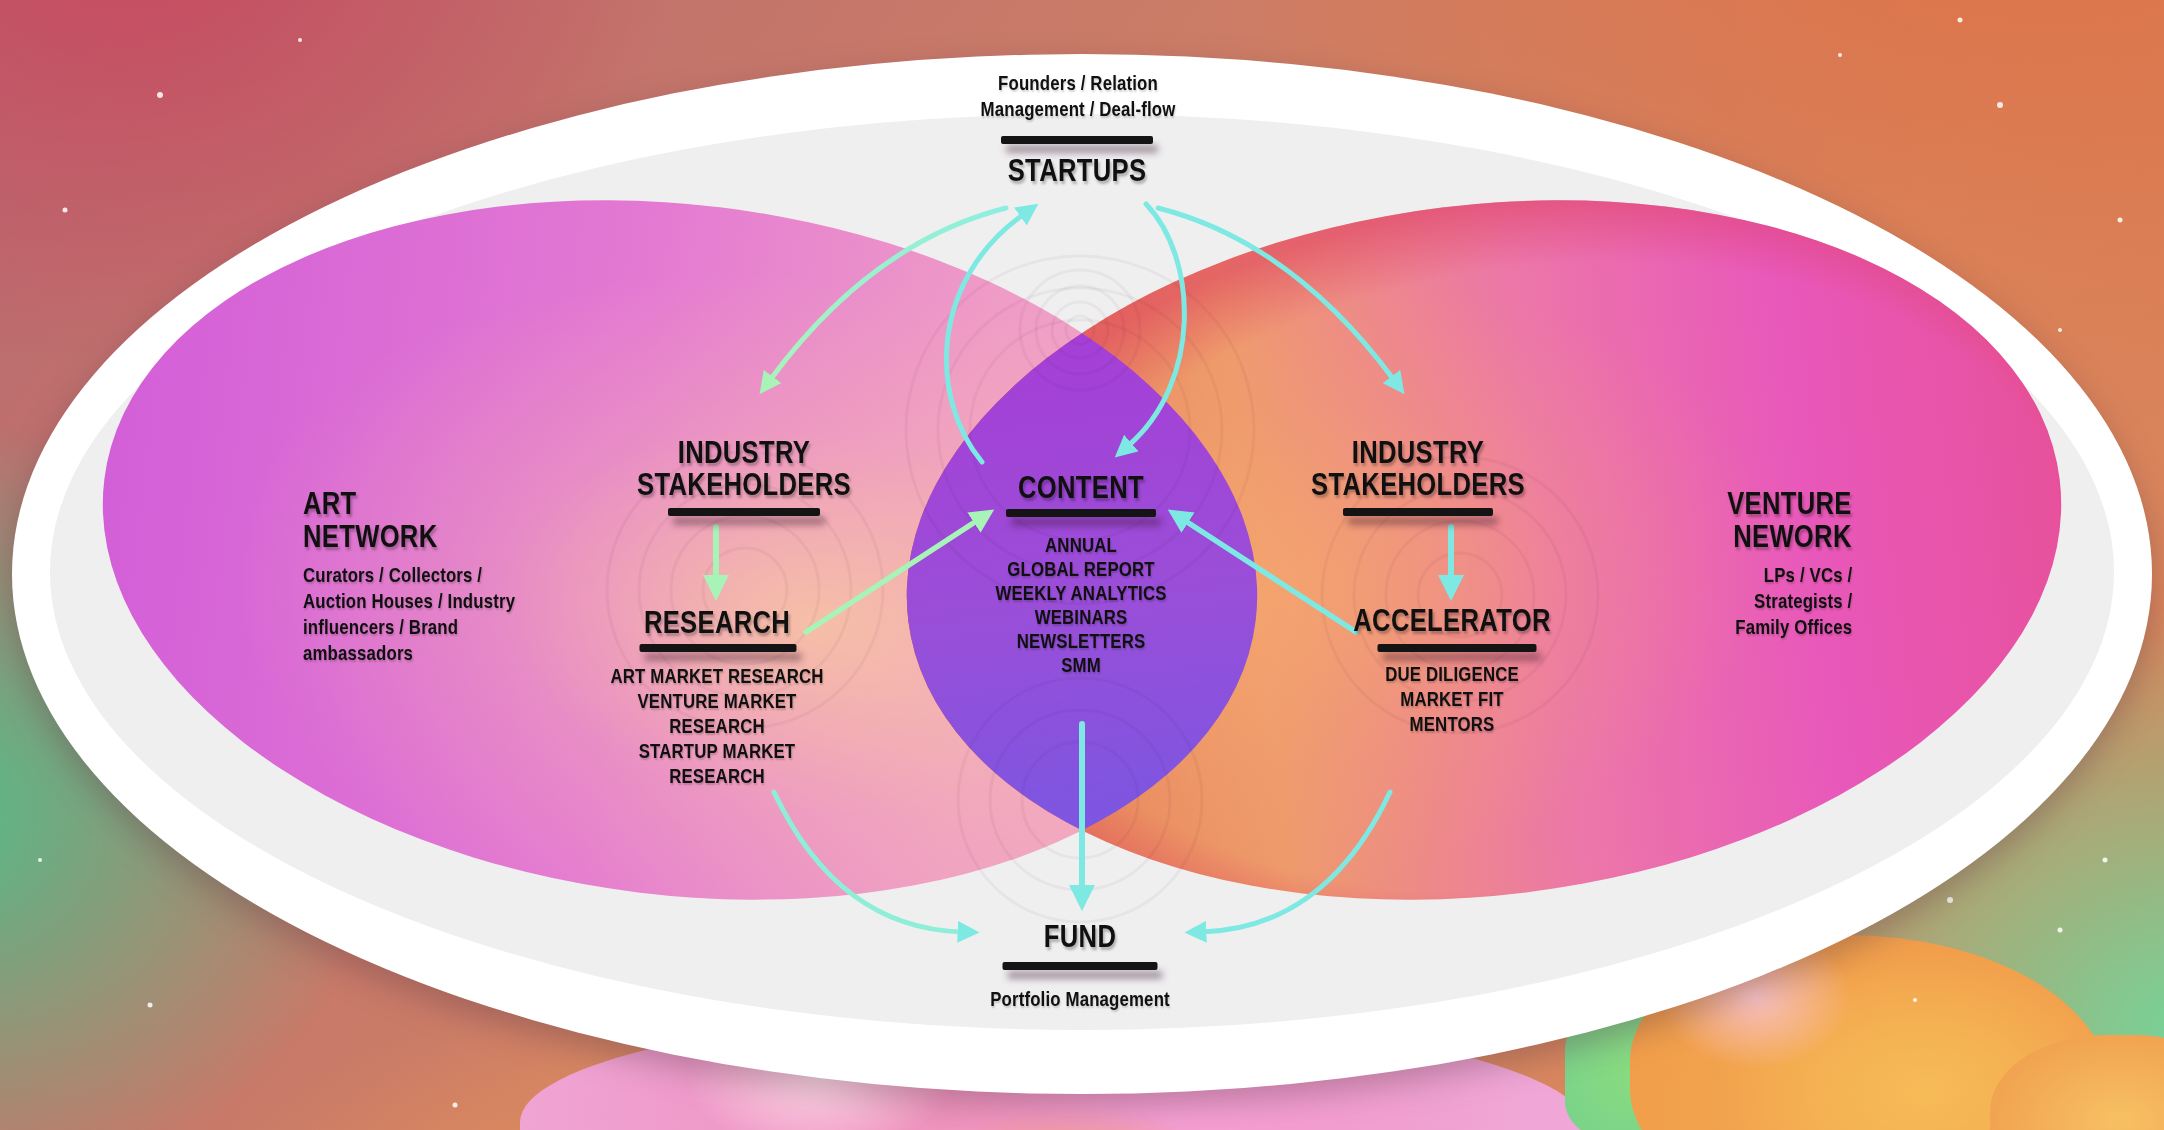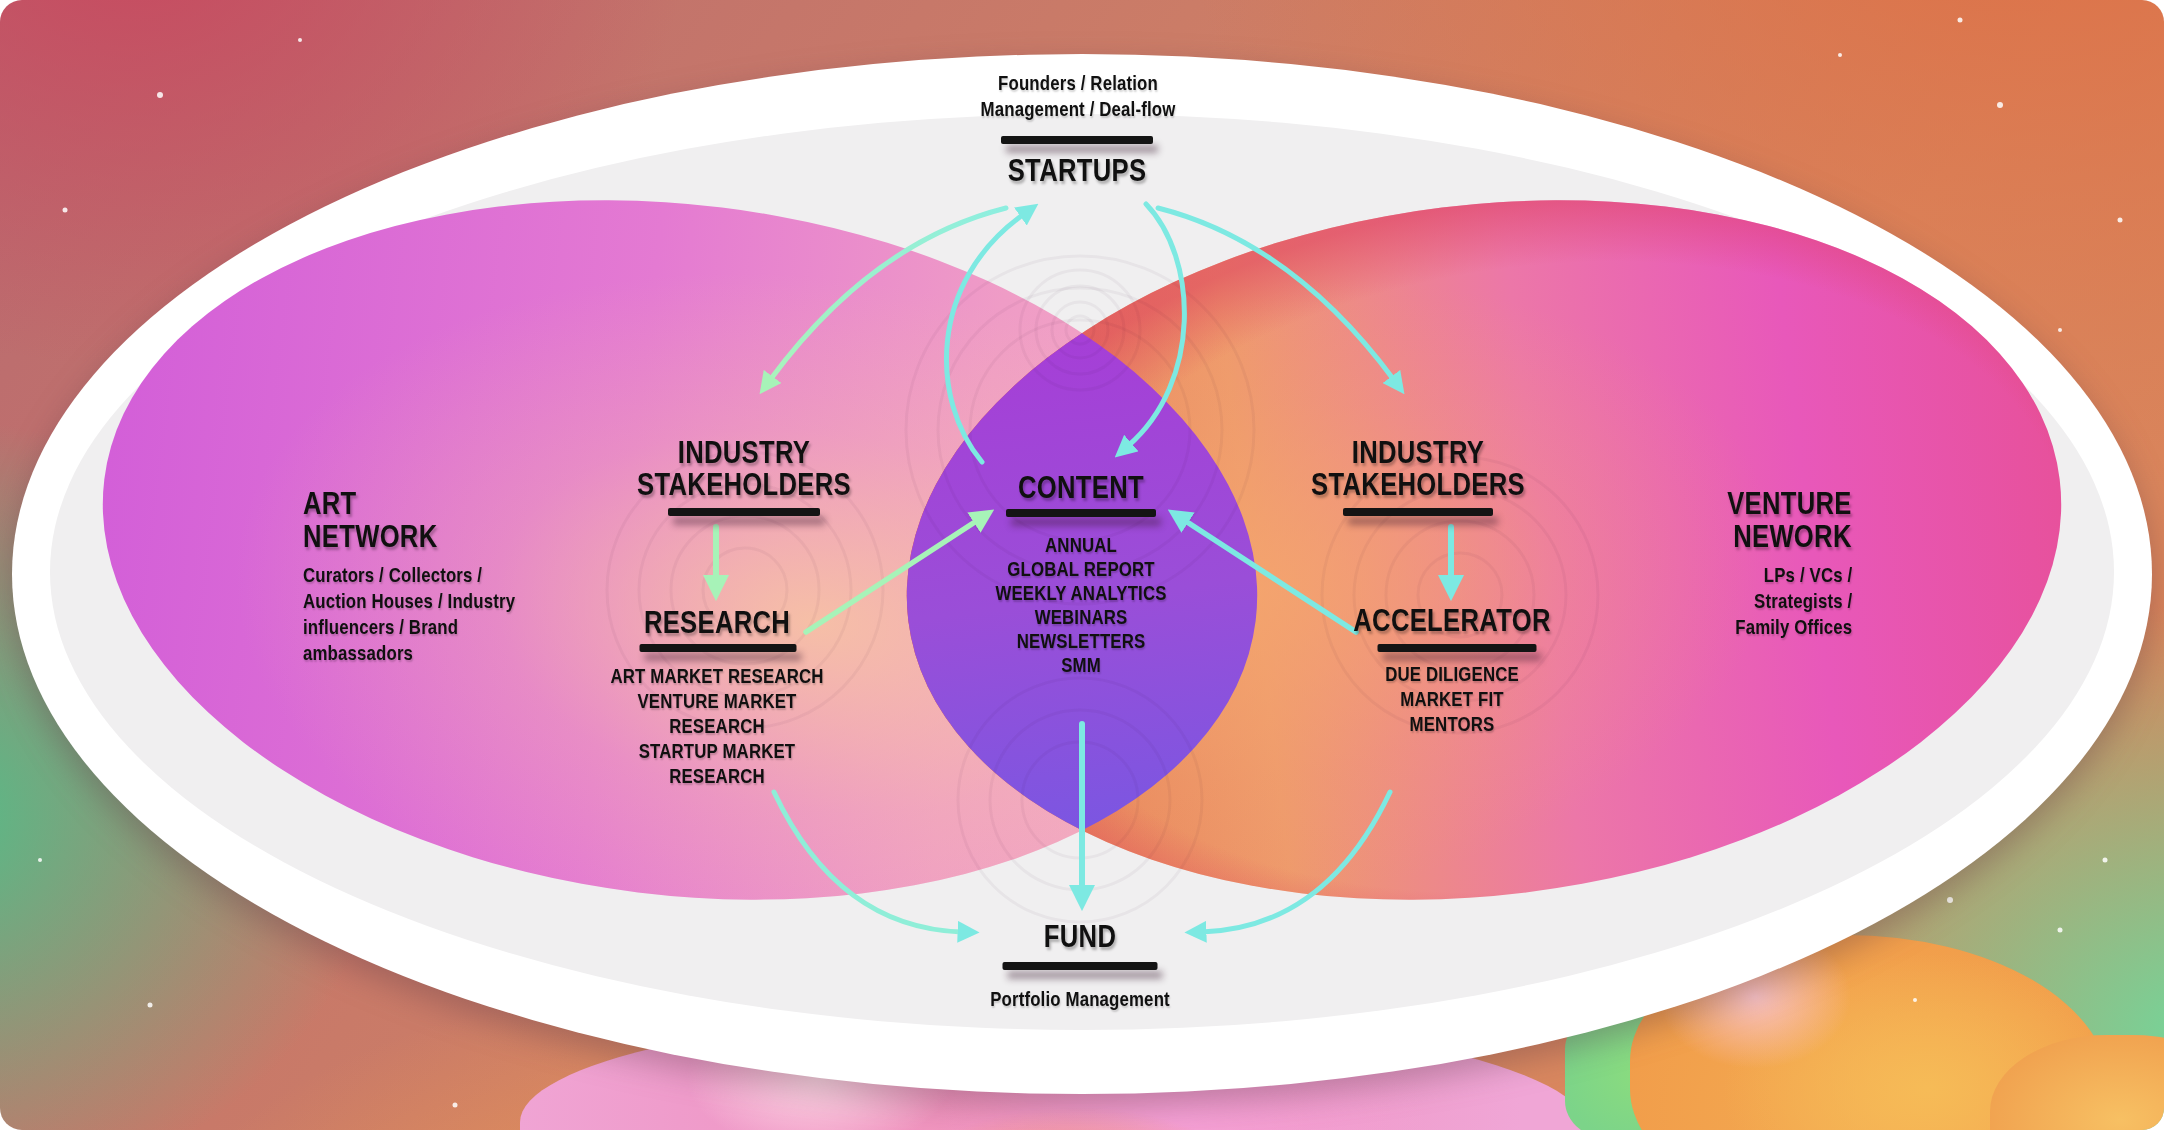--- a/index.html
+++ b/index.html
@@ -4,21 +4,21 @@
 <style>
   html,body{margin:0;padding:0;}
   #page{position:relative;width:2164px;height:1130px;overflow:hidden;
         font-family:"Liberation Sans",sans-serif;color:#101010;
         background:
           radial-gradient(900px 700px at 6% -6%, rgba(200,72,95,.95), rgba(200,72,95,0) 62%),
           radial-gradient(1300px 950px at 94% -12%, #dd7046, rgba(221,112,70,0) 66%),
           radial-gradient(760px 640px at -4% 72%, #4ec189, rgba(78,193,137,0) 62%),
           radial-gradient(950px 750px at 102% 92%, #72d79b, rgba(114,215,155,0) 58%),
           radial-gradient(1100px 520px at 38% 114%, #ef9b52, rgba(239,155,82,0) 62%),
-          linear-gradient(125deg,#b96a70 0%,#cd7e66 45%,#d98a62 70%,#d97f55 100%); border-radius: 22px;}
+          linear-gradient(125deg,#b96a70 0%,#cd7e66 45%,#d98a62 70%,#d97f55 100%);}
   
   .blob{position:absolute;}
   #blob-pink{left:520px;top:1012px;width:1070px;height:230px;border-radius:48% 52% 40% 40%;
      background:
        radial-gradient(190px 110px at 28% 28%, #ffdce8, rgba(255,255,255,0) 70%),
        radial-gradient(260px 140px at 52% 85%, #f0954e, rgba(240,149,78,0) 72%),
        radial-gradient(330px 170px at 62% 45%, #f6a0d6, rgba(246,160,214,0) 75%),
        radial-gradient(520px 240px at 45% 45%, #f192bb, #ef9ccb 62%, #f0a6d6 100%);}
   #blob-green-gap{left:1565px;top:1010px;width:160px;height:130px;border-radius:30%;
      background:radial-gradient(#8bdc7e,#7cd489 75%);}

